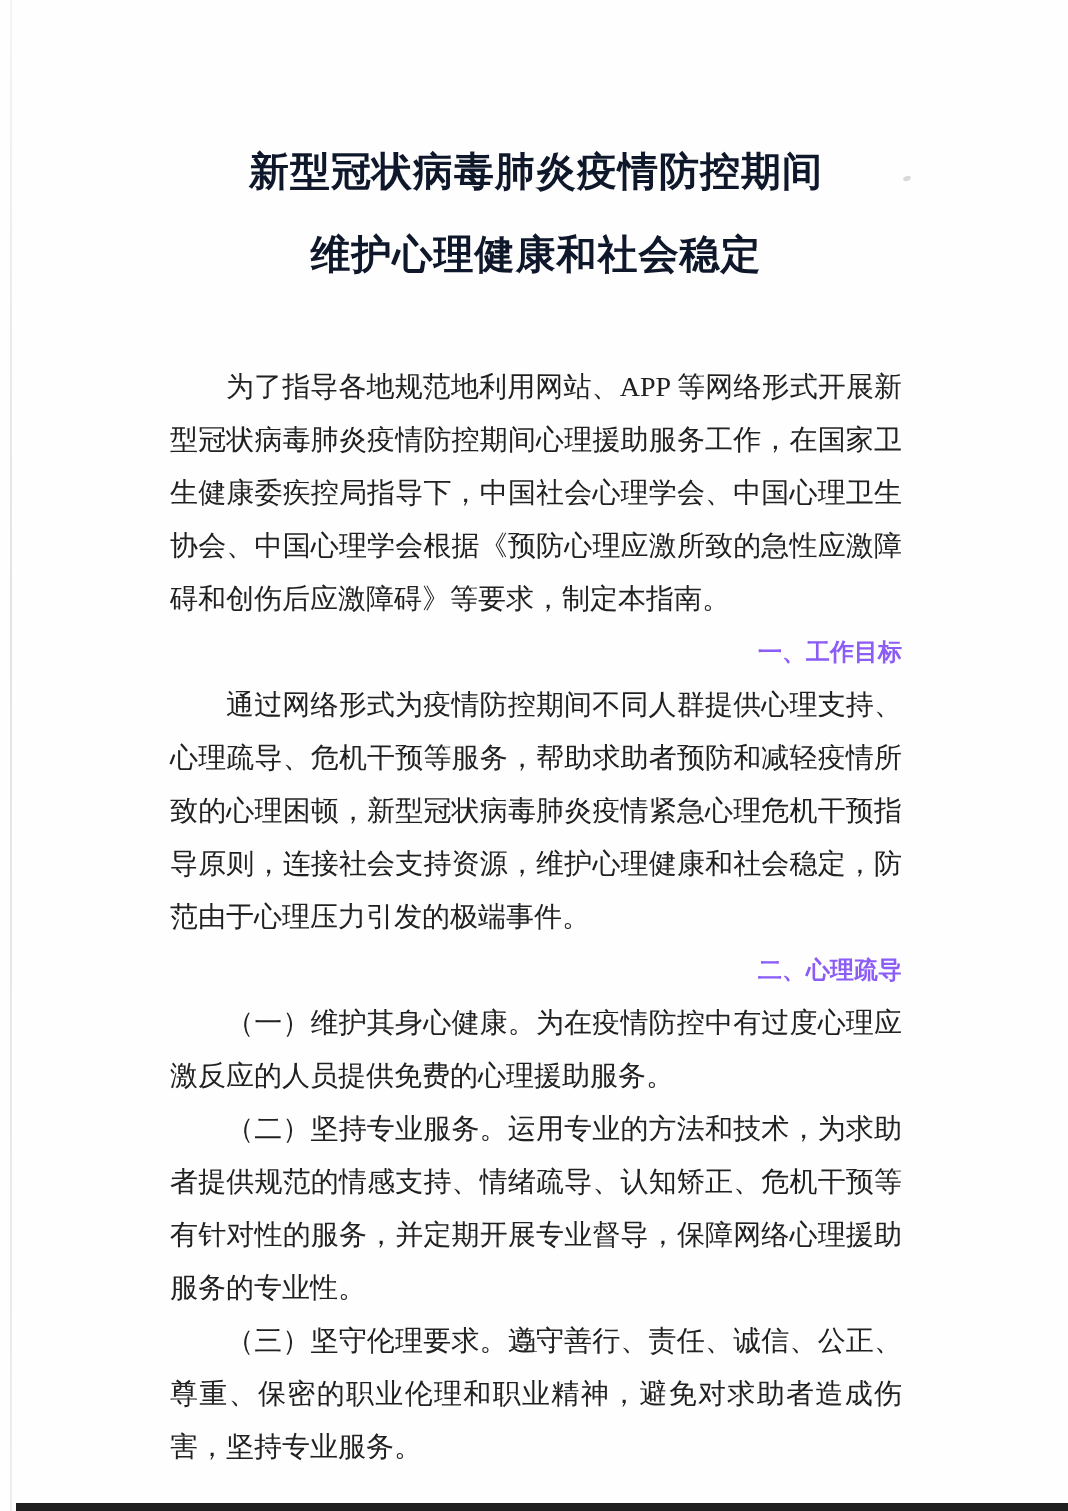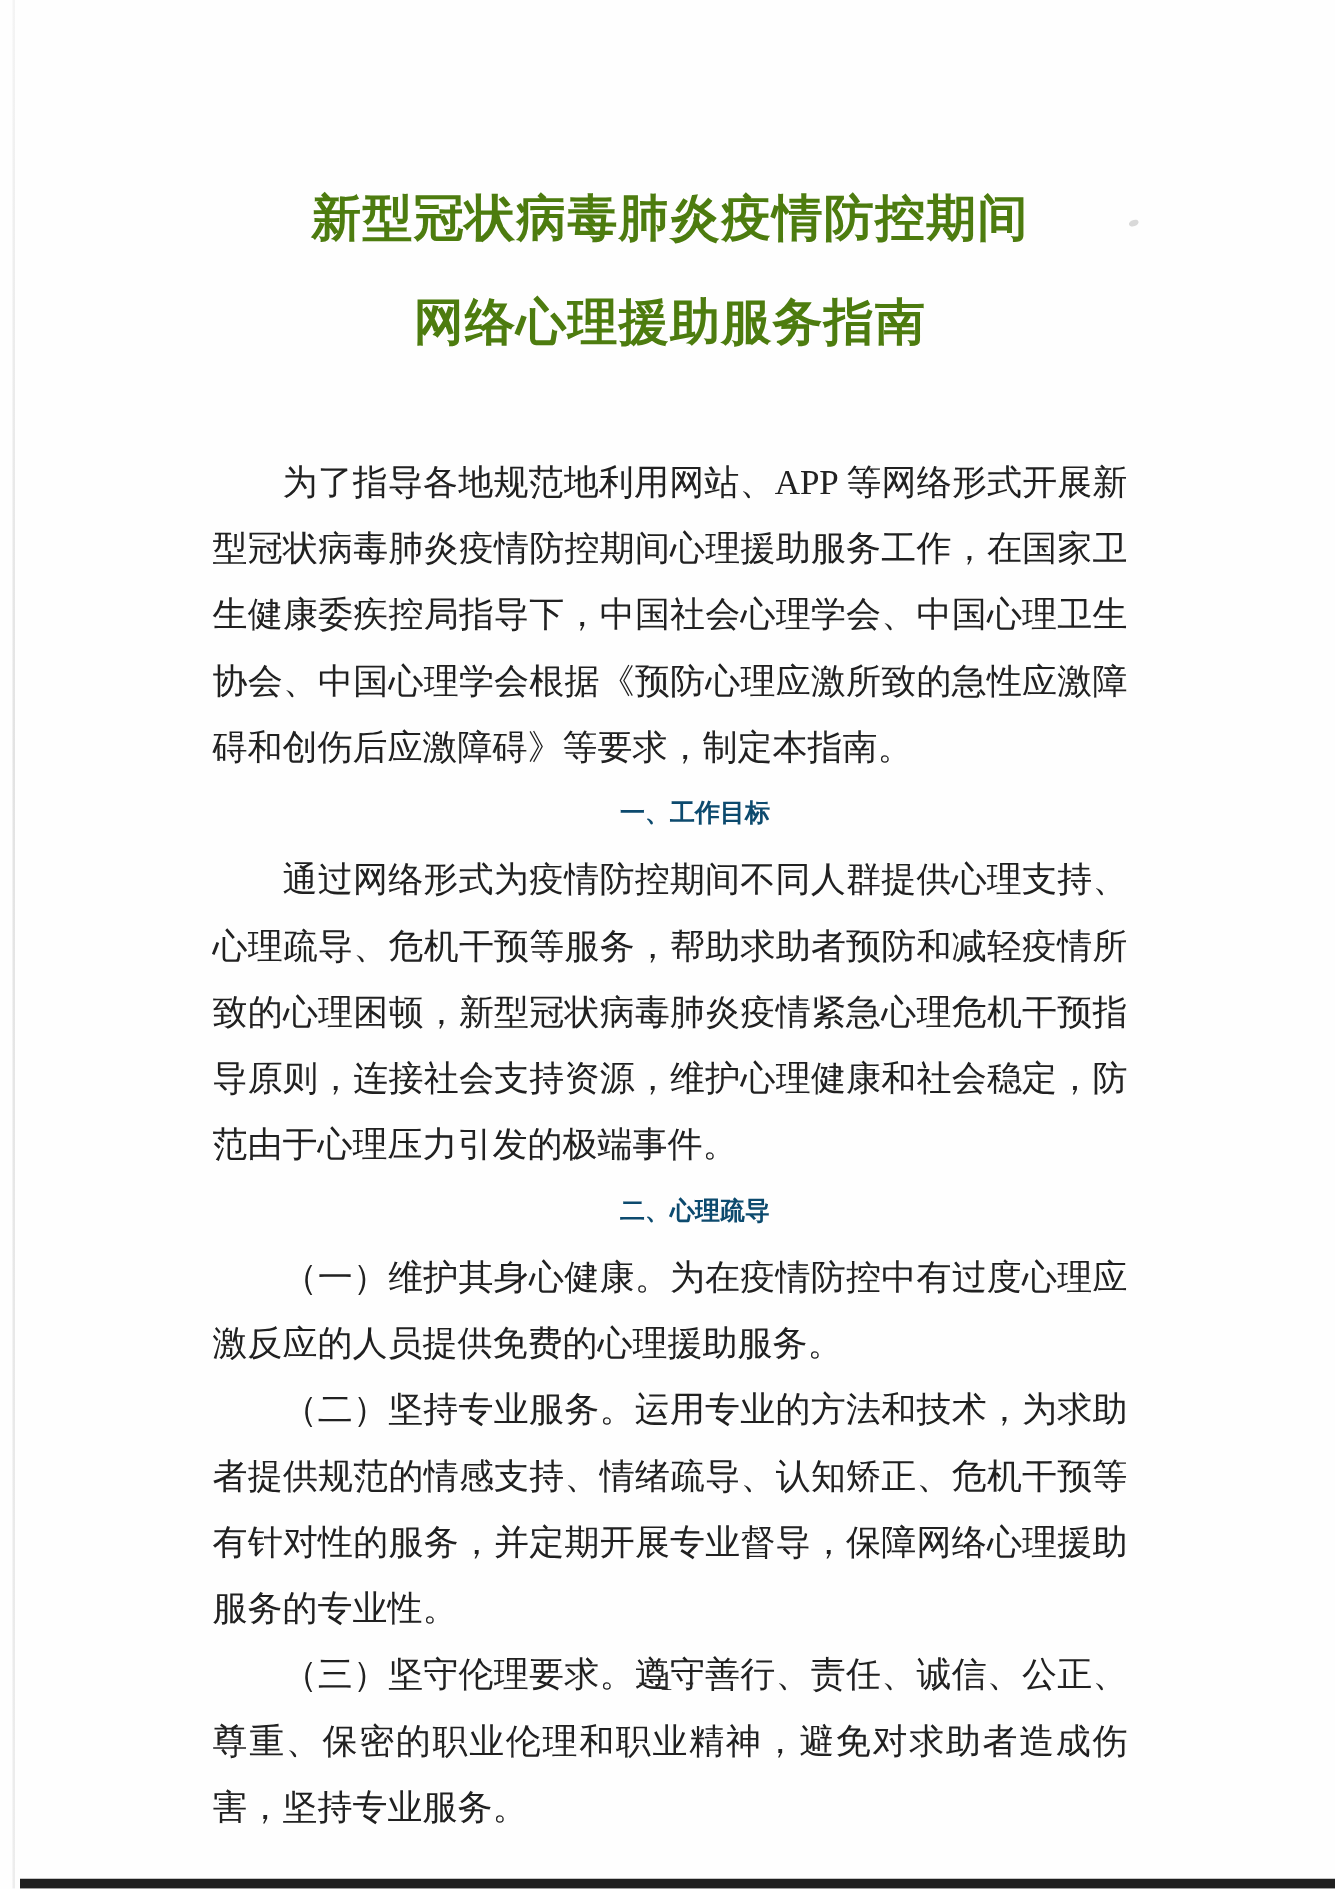--- a/index.html
+++ b/index.html
@@ -47,23 +47,23 @@
   
   .content {
     position: absolute;
     left: 170px;
     right: 166px;
     top: 0;
   }
   .title-block {
     margin-top: 150px;
     text-align: center;
-    font-family: Liberation Sans, sans-serif;
+    font-family: Liberation Mono, monospace;
     font-weight: 700;
-    color: #4d7c0f;
+    color: #0f172a;
   }
   .title-line {
     font-size: 40px;
     line-height: 50px;
     letter-spacing: 1px;
   }
   .title-line + .title-line {
     margin-top: 33px;
   }
   .body-block {
@@ -76,24 +76,24 @@
   }
   .para {
     margin: 0;
     text-indent: 2em;
   }
   .section-heading {
     margin: 0;
     padding-left: 2em;
     font-family: "Liberation Sans", "DejaVu Sans", sans-serif;
     font-weight: 700;
-    font-size: 20px;
+    font-size: 24px;
     line-height: 53px;
-    color: #0c4a6e;
-    text-align: center;
+    color: #8b5cf6;
+    text-align: right;
   }
   .footer {
     position: absolute;
     left: 0;
     width: 100%;
     top: 1332px;
     text-align: center;
     font-size: 22px;
     color: #2a2a2a;
     letter-spacing: 2px;
@@ -104,21 +104,21 @@
 
 <div class="page">
 
   <div class="scan-edge-left"></div>
   <div class="smudge-mark"></div>
 
   <div class="content">
 
     <div class="title-block">
       <div class="title-line">新型冠状病毒肺炎疫情防控期间</div>
-      <div class="title-line">网络心理援助服务指南</div>
+      <div class="title-line">维护心理健康和社会稳定</div>
     </div>
 
     <div class="body-block">
       <p class="para">为了指导各地规范地利用网站、APP 等网络形式开展新型冠状病毒肺炎疫情防控期间心理援助服务工作，在国家卫生健康委疾控局指导下，中国社会心理学会、中国心理卫生协会、中国心理学会根据《预防心理应激所致的急性应激障碍和创伤后应激障碍》等要求，制定本指南。</p>
 
       <p class="section-heading">一、工作目标</p>
       <p class="para">通过网络形式为疫情防控期间不同人群提供心理支持、心理疏导、危机干预等服务，帮助求助者预防和减轻疫情所致的心理困顿，新型冠状病毒肺炎疫情紧急心理危机干预指导原则，连接社会支持资源，维护心理健康和社会稳定，防范由于心理压力引发的极端事件。</p>
 
       <p class="section-heading">二、心理疏导</p>
       <p class="para">（一）维护其身心健康。为在疫情防控中有过度心理应激反应的人员提供免费的心理援助服务。</p>

